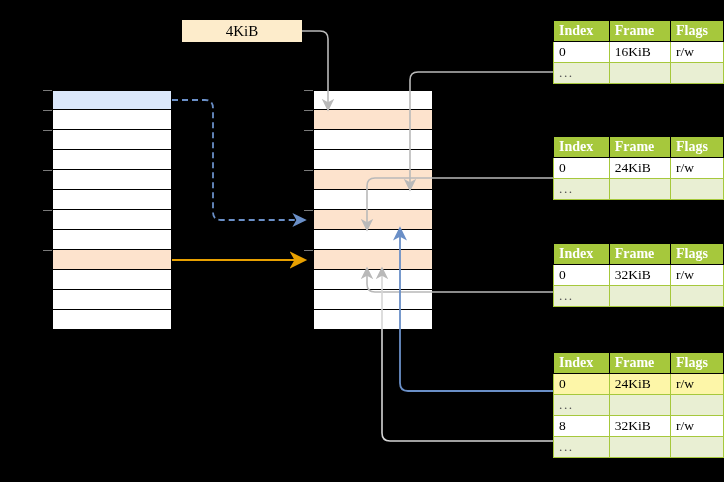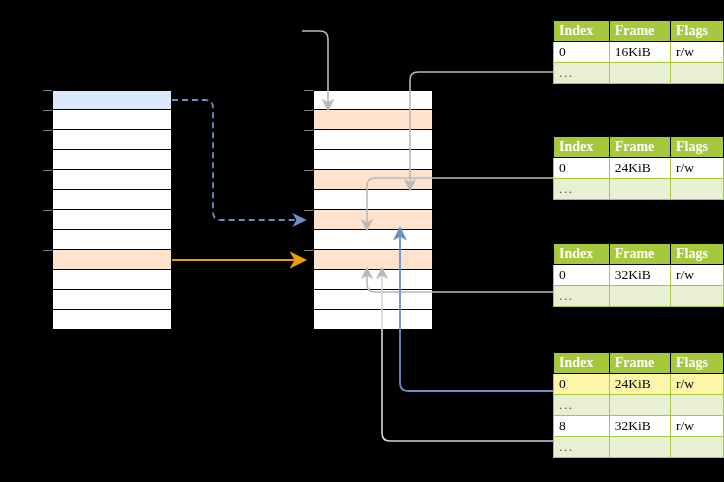--- a/index.html
+++ b/index.html
@@ -64,20 +64,21 @@
   .c-frame{width:59px;}
   .c-flags{width:50px;}
 
   svg.overlay{position:absolute;left:0;top:0;width:724px;height:482px;pointer-events:none;}
 </style>
 </head>
 <body>
 
 <div id="root">
 
+  <div class="label-box" id="page-size-label" style="left:182px;top:20px;width:120px;height:22px;">4KiB</div>
 
   <div class="col" id="left-col" style="left:52px;top:90px;width:120px;height:240px;border:none;">
       <div class="cell first blue"></div>
       <div class="cell"></div>
       <div class="cell"></div>
       <div class="cell"></div>
       <div class="cell"></div>
       <div class="cell"></div>
       <div class="cell"></div>
       <div class="cell"></div>

